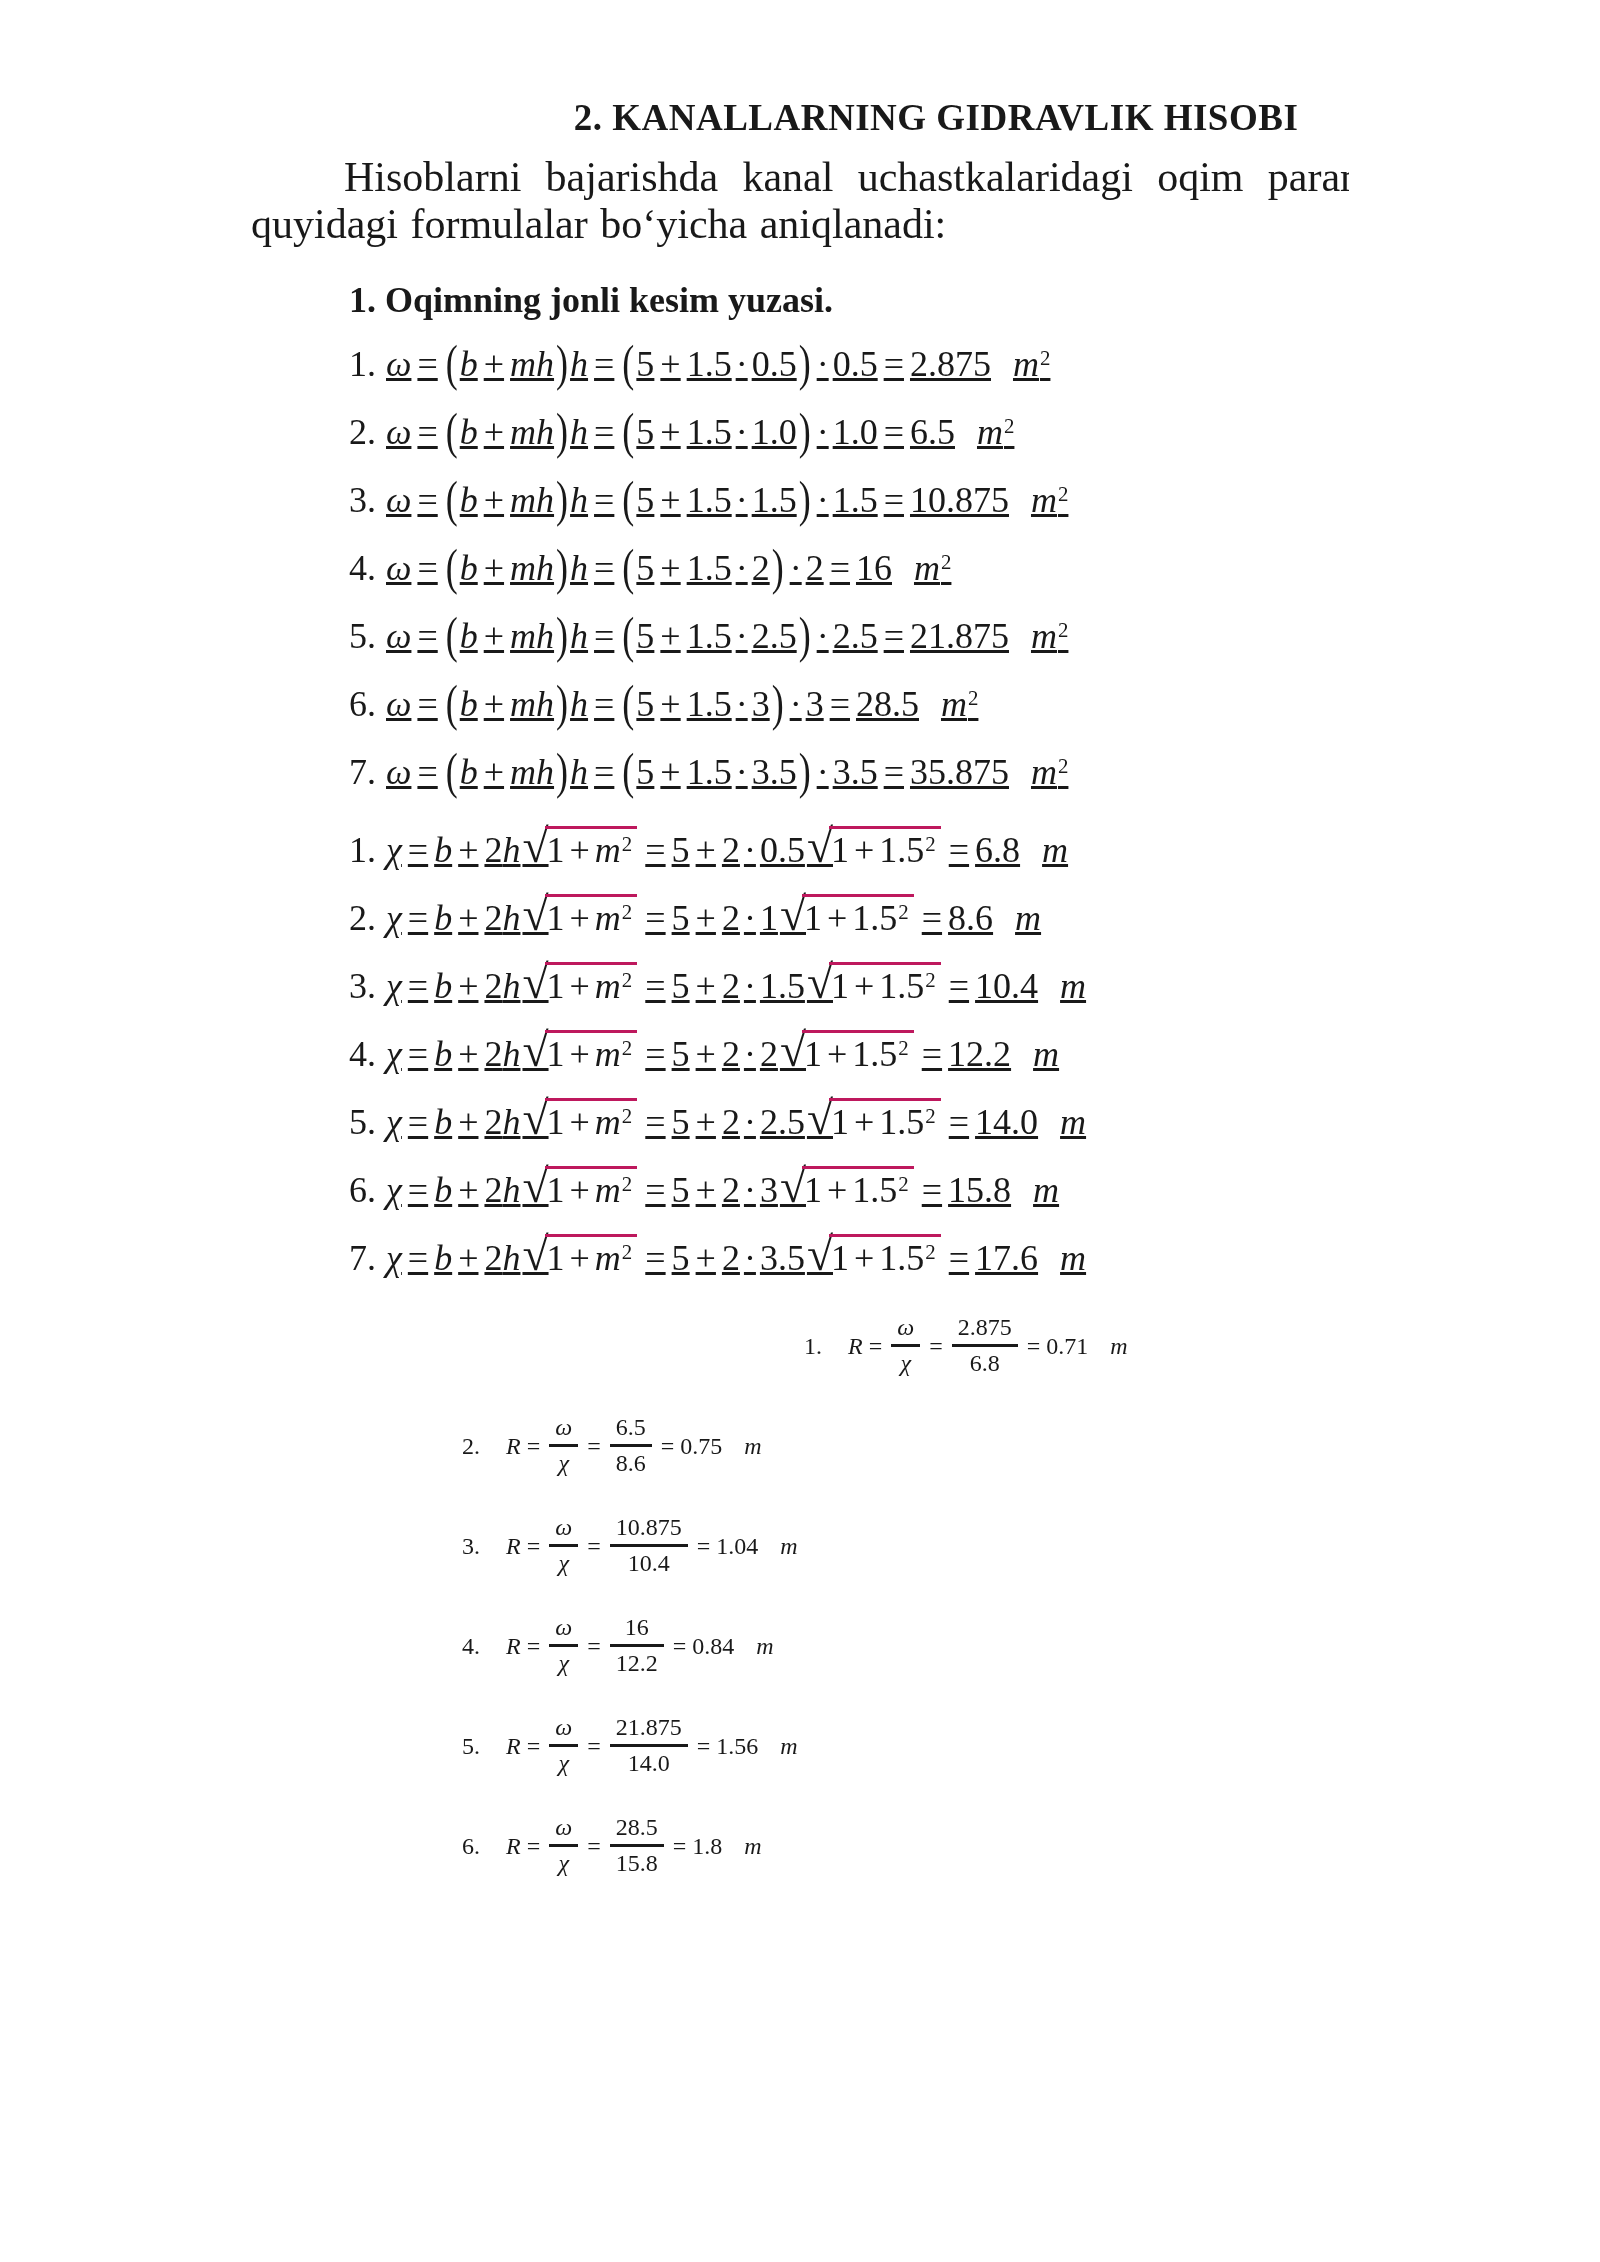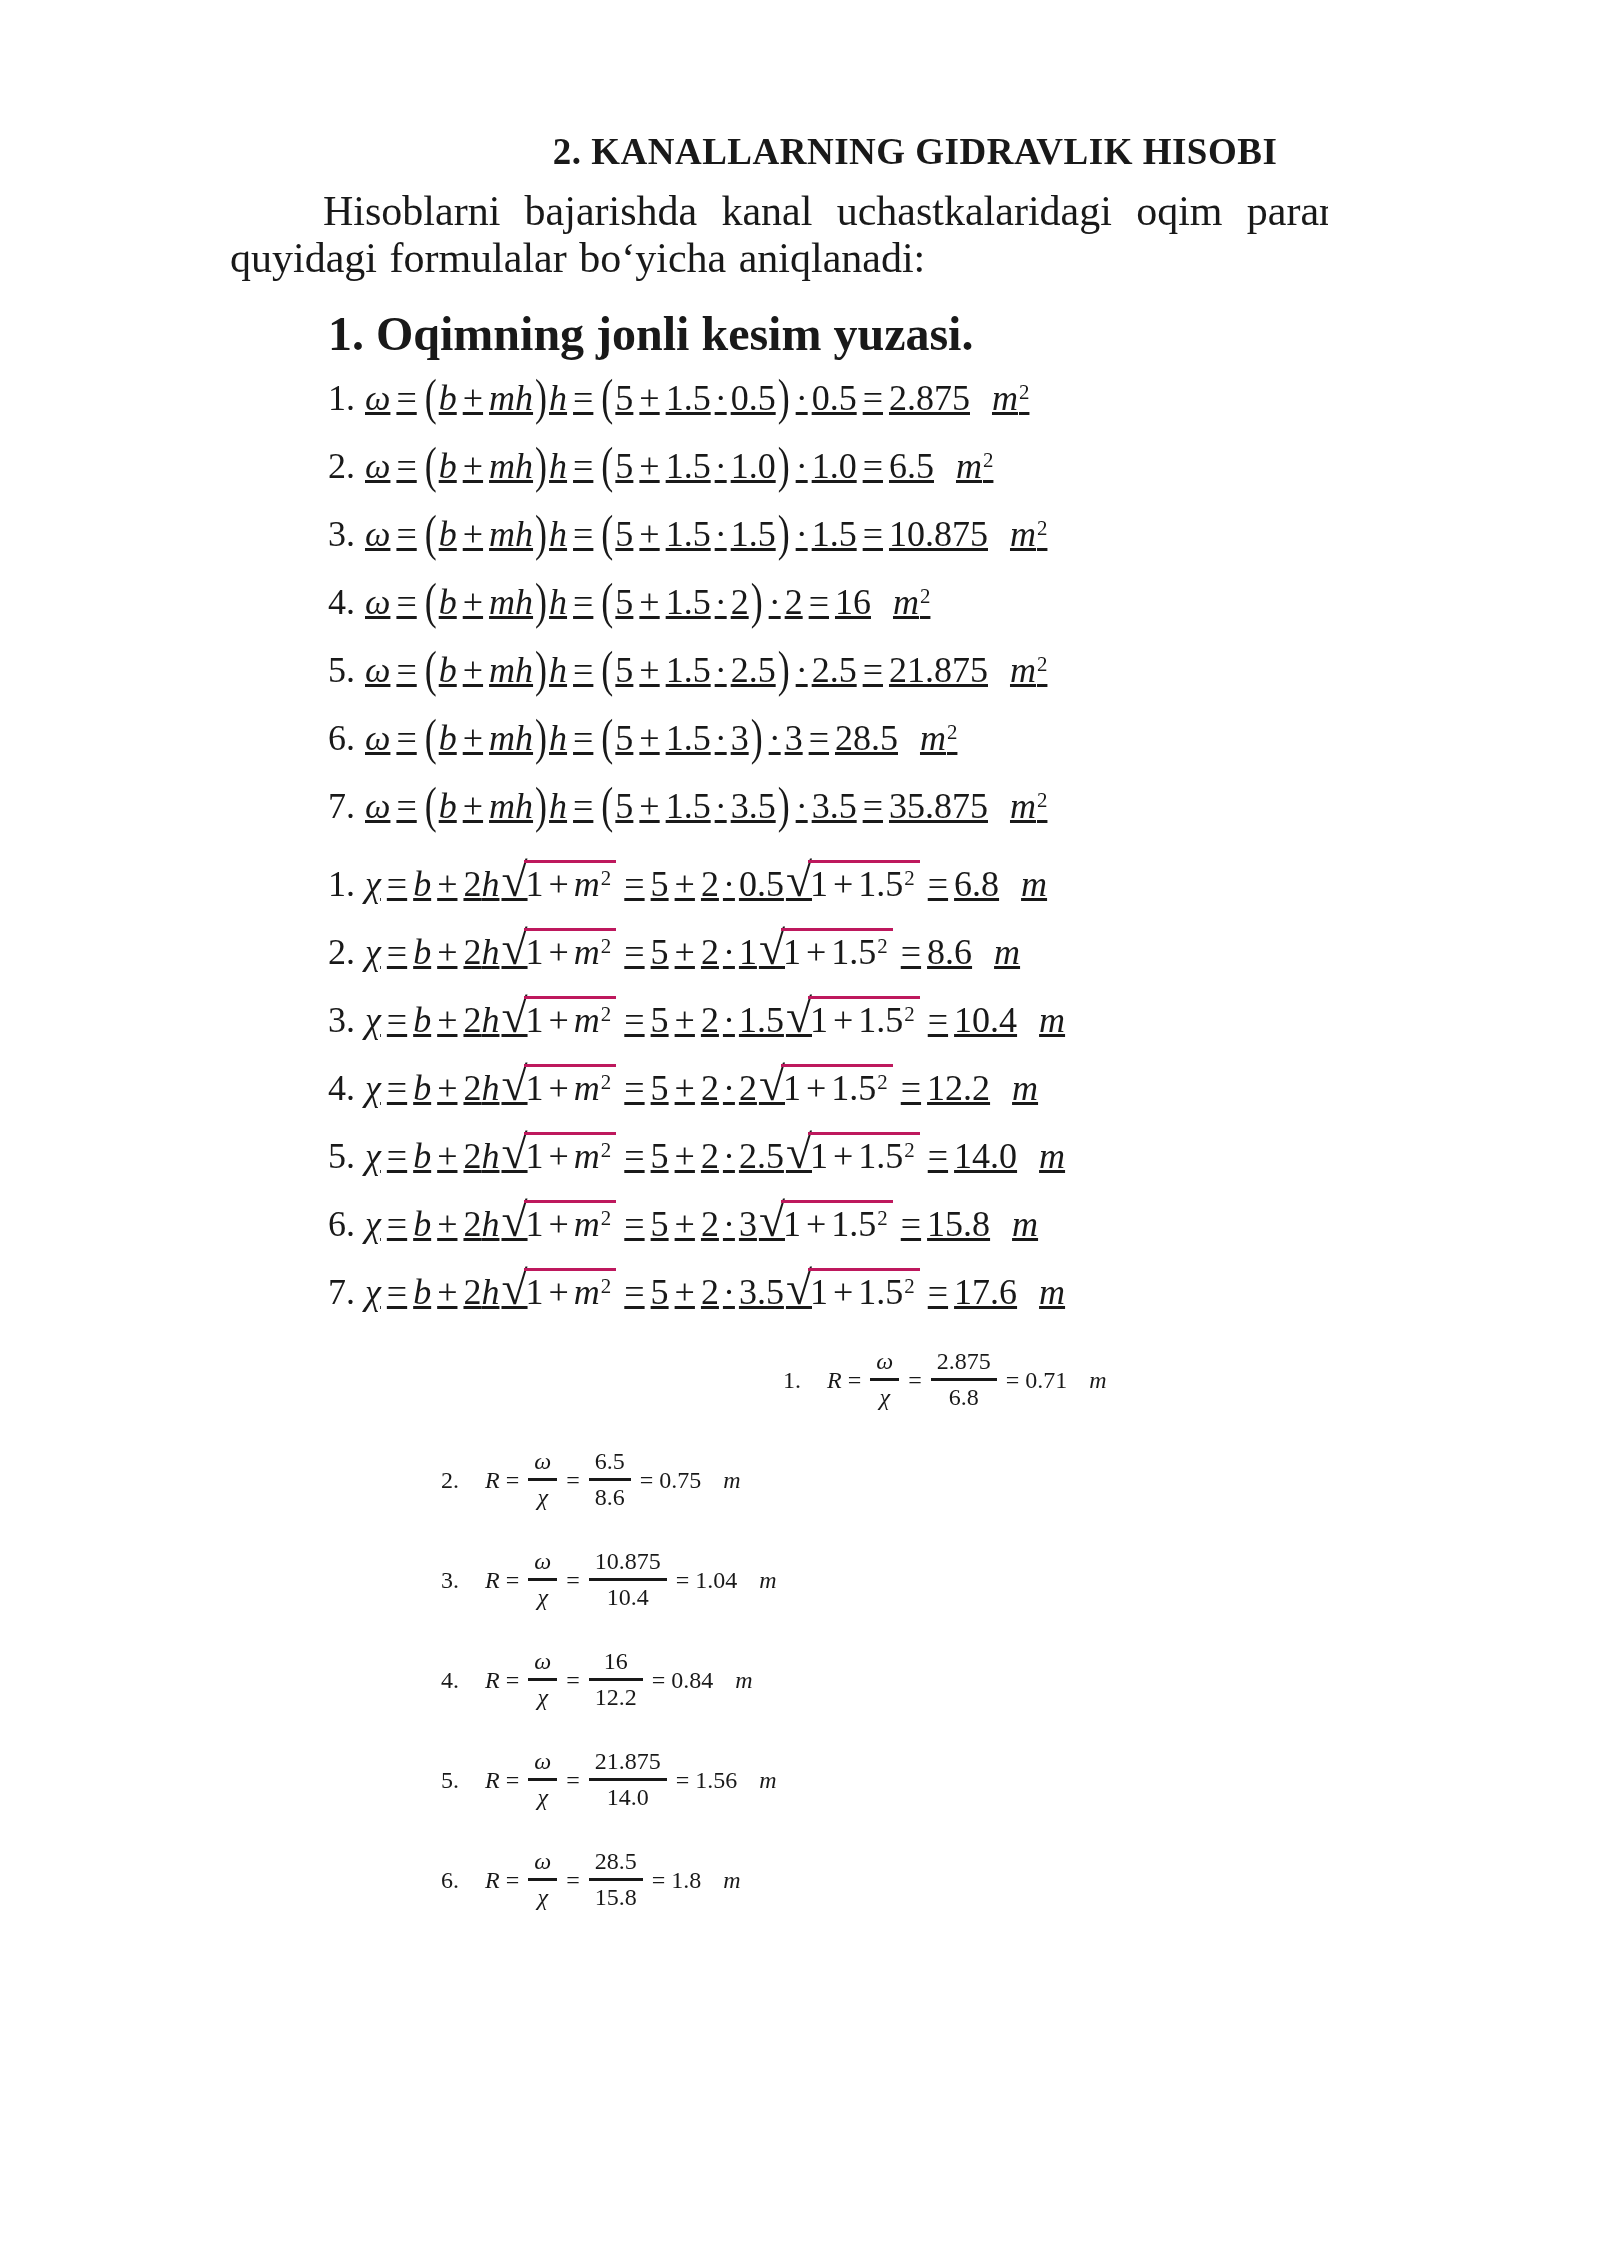--- a/index.html
+++ b/index.html
@@ -1,31 +1,31 @@
 <!DOCTYPE html>
 <html><head>
 <meta charset="utf-8">
 <style>
   html,body{margin:0;padding:0;background:#ffffff;}
   .page{
     position:relative;width:1328px;height:2262px;background:#ffffff;
     color:#191919;font-family:"Liberation Serif",serif;
-    box-sizing:border-box;padding-top:120px;overflow:hidden;
+    box-sizing:border-box;padding-top:86px;overflow:hidden;margin-left:21px;
   }
   .title{
     margin:10px 0 0 305px;width:1220px;text-align:center;
     font-size:37px;font-weight:700;line-height:44px;letter-spacing:0.5px;
   }
   .intro{
     margin:14px 0 0 230px;width:1222px;
     font-size:42px;line-height:47px;text-align:justify;text-indent:93px;
     word-spacing:2px;
   }
   #sections h2{
-    margin:22px 0 0 328px;font-size:48px;font-weight:700;line-height:44px;
+    margin:22px 0 0 328px;font-size:36px;font-weight:700;line-height:44px;
   }
   #sections h2.h-0{margin-top:30px;}
   #sections h2.h-2{margin-top:16px;}
   .list{margin-left:328px;}
   .list.omega{margin-top:8px;}
   .list.chi{margin-top:6px;}
   .list.radius{margin-top:8px;margin-left:441px;}
   .row{white-space:nowrap;}
   .row.omega,.row.chi{height:68px;line-height:68px;font-size:36px;text-decoration:underline;}
   .row.radius{height:100px;line-height:100px;font-size:24px;}

